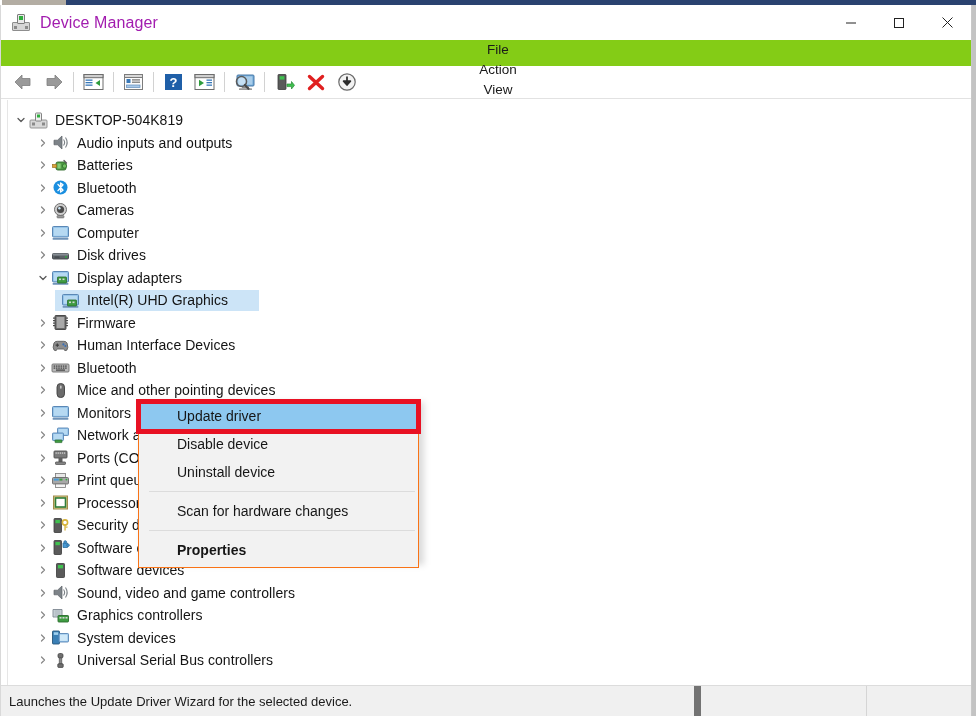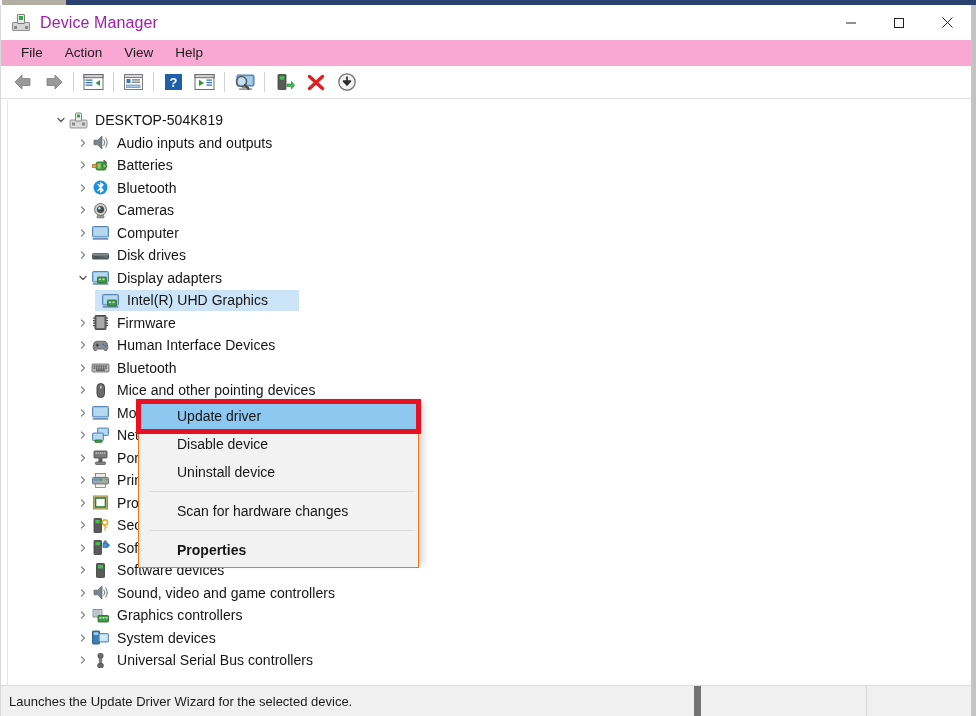--- a/index.html
+++ b/index.html
@@ -116,22 +116,23 @@
     justify-content: center;
     cursor: default;
   }
   .win-btn svg { display: block; }
 
   
   .menubar {
     height: 26px;
     display: flex;
     align-items: center;
-    padding-left: 9px;
-    background: #f9a8d4;
+    padding-left: 24px;
+    background: #84cc16;
+    flex-direction: column;
   }
   .menu-item {
     font-size: 13.5px;
     color: #1a1a1a;
     padding: 2px 11px 3px 11px;
     white-space: nowrap;
     cursor: default;
   }
 
   
@@ -177,21 +178,20 @@
     top: 9px; left: 8px; right: 0; bottom: 0;
     overflow: hidden;
   }
   .tree-row {
     height: 22.5px;
     display: flex;
     align-items: center;
     white-space: nowrap;
     cursor: default;
     position: relative;
-    margin-left: 40px;
   }
   .tree-row.root { padding-left: 4px; }
   .tree-row.child { padding-left: 26px; }
   .tree-row.grandchild { padding-left: 52px; }
 
   .twisty {
     width: 16px; height: 16px;
     flex: 0 0 auto;
     display: flex;
     align-items: center;

